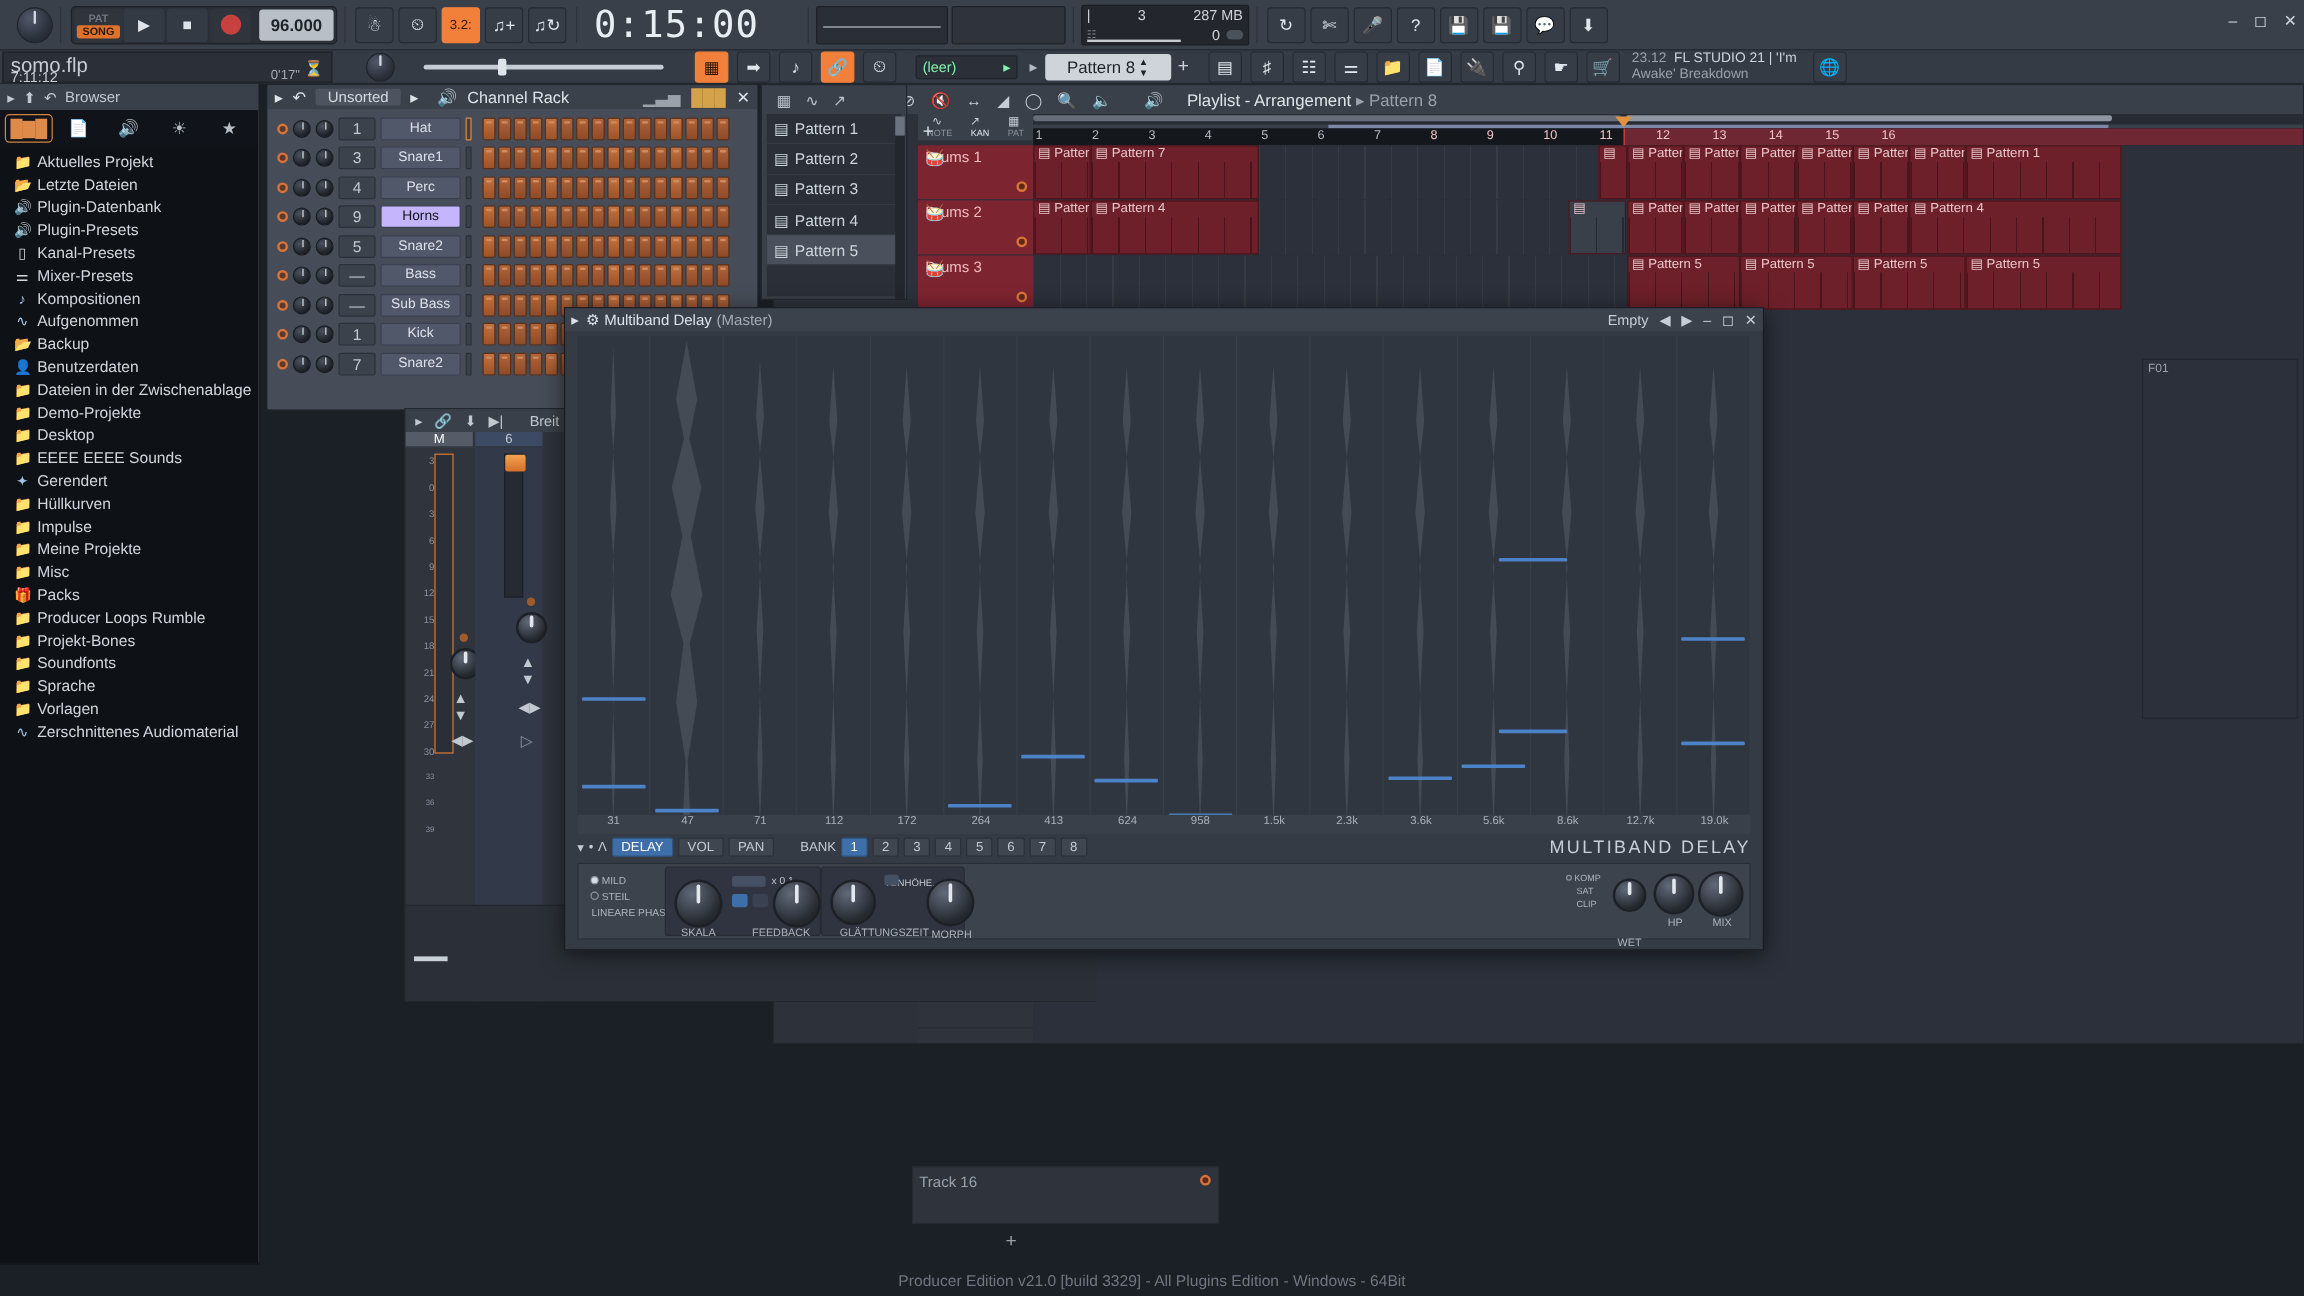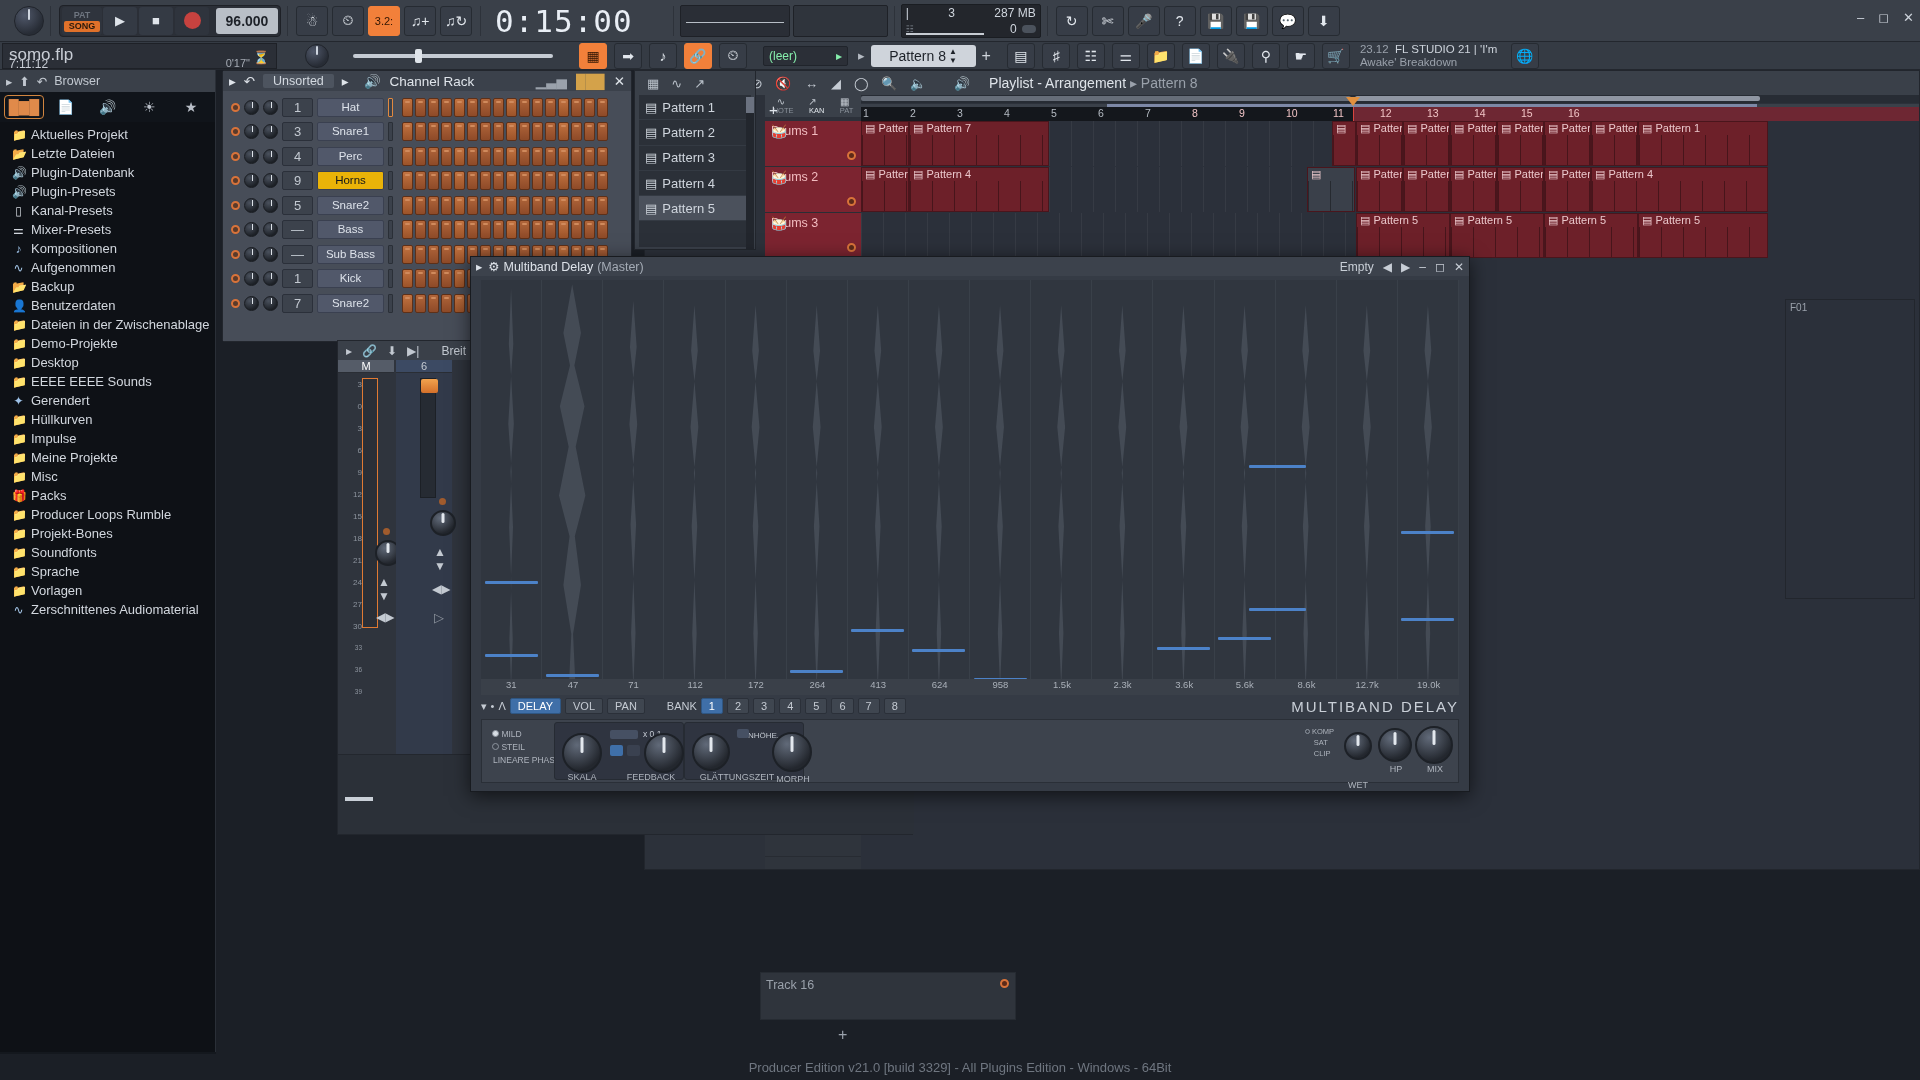--- a/index.html
+++ b/index.html
@@ -72,21 +72,21 @@
   #rack { position:absolute; left:222px; top:70px; width:410px; height:272px; background:#434954; border:1px solid #22262d; border-radius:3px;}
   #rack-title { height:20px; background:#3b414b; display:flex; align-items:center; gap:8px; padding:0 6px; font-size:13.5px; color:#dfe4ea;}
   #rack-title .unsorted { background:#4d545f; padding:0 10px; border-radius:2px; font-size:12.5px; color:#d3d9e0;}
   #rack-body { position:absolute; top:20px; left:0; right:0; bottom:0; background:#474d58; padding-top:4px;}
   .ch-row { height:24.5px; display:flex; align-items:center; gap:4px; padding-left:8px;}
   .led { width:9px; height:9px; border-radius:50%; background:#5a3a2a; border:2px solid #d8733a;}
   .mini-knob { width:15px; height:15px; border-radius:50%; background:radial-gradient(circle at 35% 30%,#4a515d,#1d2127 70%); border:1px solid #191c21; position:relative;}
   .mini-knob::after{content:"";position:absolute;width:1.5px;height:6px;background:#dde2e8;left:50%;top:1px;transform-origin:50% 6.5px;}
   .num { width:31px; height:19px; background:#3c424c; border:1px solid #2b303a; border-radius:2px; color:#c3c9d1; font-size:13px; text-align:center; line-height:17px;}
   .chname { width:67px; height:19px; background:#51586a; border:1px solid #3a4050; border-radius:2px; color:#dde2ea; font-size:11.5px; text-align:center; line-height:17px;}
-  .chname.sel { background:#eab308; color:#11141a;}
+  .chname.sel { background:#c4b5fd; color:#11141a;}
   .slotbar { width:5px; height:19px; background:#3b414b; border:1px solid #2a2f37; border-radius:1px;}
   .slotbar.on { border-color:#e1893f;}
   .steps { display:flex; gap:2px; margin-left:5px;}
   .step { width:11px; height:19px; background:linear-gradient(#b0653a,#8e4a28); border:1px solid #5e3018; border-radius:2px; position:relative;}
   .step::after{content:"";position:absolute;left:2px;right:2px;top:2px;height:2px;background:#d08a5c;border-radius:1px;}
   .step.q { background:linear-gradient(#c27341,#9c5329);}
 
   
   #picker { position:absolute; left:634px; top:70px; width:122px; height:180px; background:#3a4049; border:1px solid #22262d;}
   #picker-tools { height:24px; display:flex; align-items:center; gap:12px; padding-left:12px; color:#b9c0c9; font-size:13px;}

